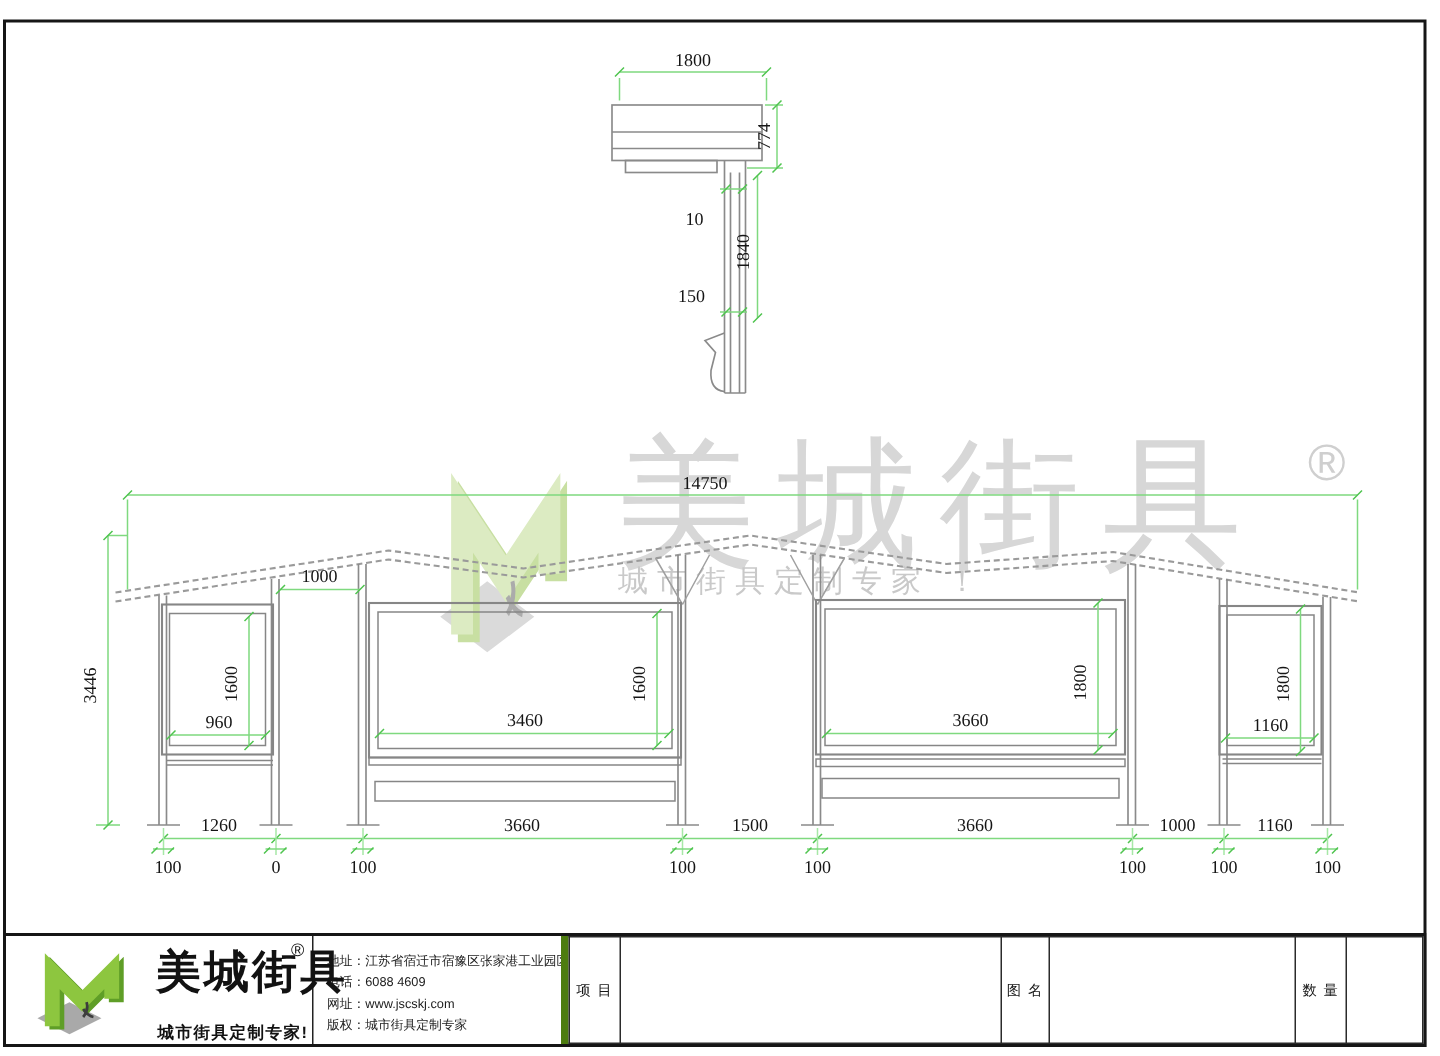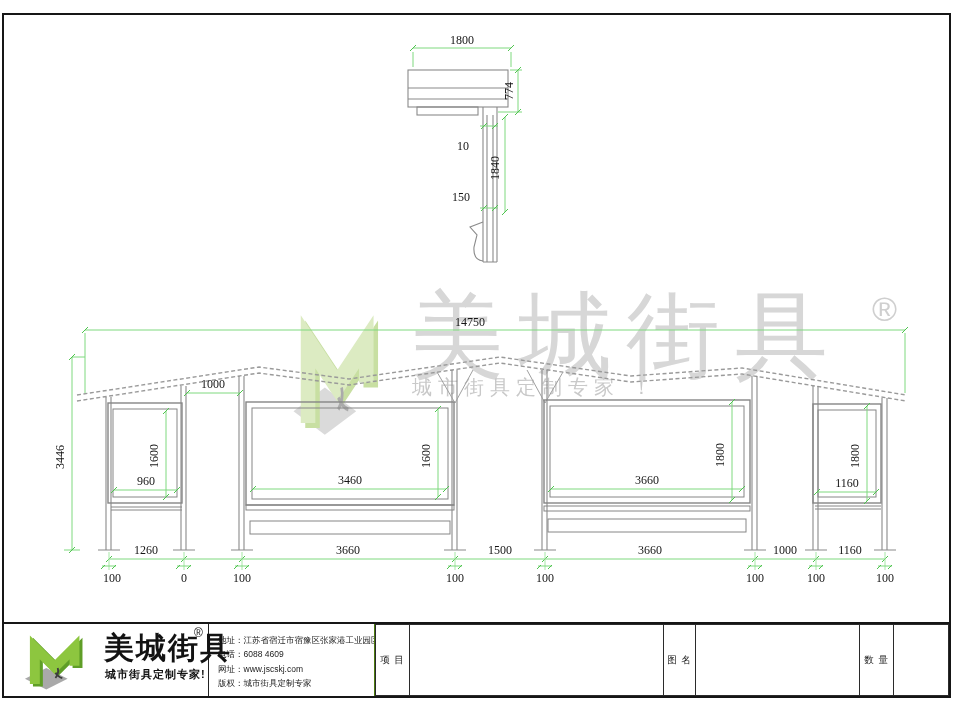--- a/index.html
+++ b/index.html
@@ -20,27 +20,27 @@
   .dimtxt{font-family:"Liberation Serif",serif;font-size:12px;fill:#151515;}
   
   #footer{position:absolute;left:2px;top:622px;width:949px;height:76px;z-index:3;
           border-top:2px solid #161616;border-bottom:2px solid #161616;
           border-left:2px solid #161616;border-right:2px solid #161616;
           box-sizing:border-box;background:#fff;display:flex;}
   .logo-sec{position:relative;width:204px;flex:none;}
   .brand-name{position:absolute;left:100px;top:4px;font-size:30px;font-weight:700;
               color:#121212;letter-spacing:2px;white-space:nowrap;}
   .brand-reg{position:absolute;left:190px;top:2px;font-size:12px;color:#121212;}
-  .brand-tagline{position:absolute;left:101px;top:43px;font-size:11px;font-weight:700;
+  .brand-tagline{position:absolute;left:101px;top:57px;font-size:11px;font-weight:700;
                  color:#121212;letter-spacing:1px;white-space:nowrap;}
   .m-logo{position:absolute;left:12px;top:6px;}
   .contact-sec{width:166px;flex:none;border-left:1px solid #222;box-sizing:border-box;
                padding:9px 0 0 9px;font-size:8.5px;line-height:1.7;color:#1c1c1c;
                white-space:nowrap;overflow:hidden;}
-  .tb-sec{flex:1;border-left:1px solid #4d7c0f;box-sizing:border-box;}
+  .tb-sec{flex:1;border-left:5px solid #4d7c0f;box-sizing:border-box;}
   table.tb{border-collapse:collapse;width:100%;height:100%;table-layout:fixed;}
   table.tb td{border:1px solid #2b2b2b;font-size:9.5px;color:#161616;text-align:center;
               padding:0;letter-spacing:1px;overflow:hidden;white-space:nowrap;}
   table.tb tr{height:24px;}
   table.tb td.v{background:#fff;}
 </style>
 </head>
 <body>
 
 <div id="sheet">

